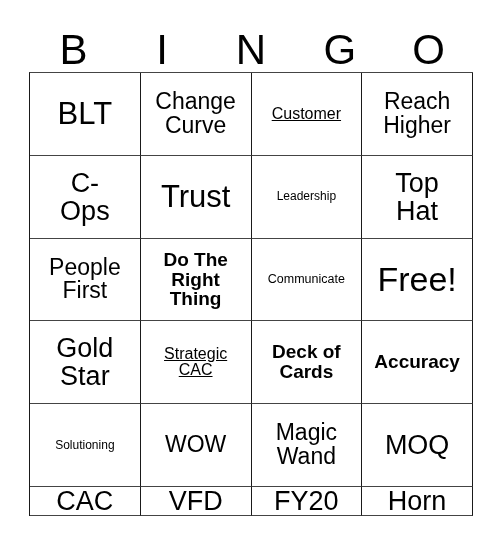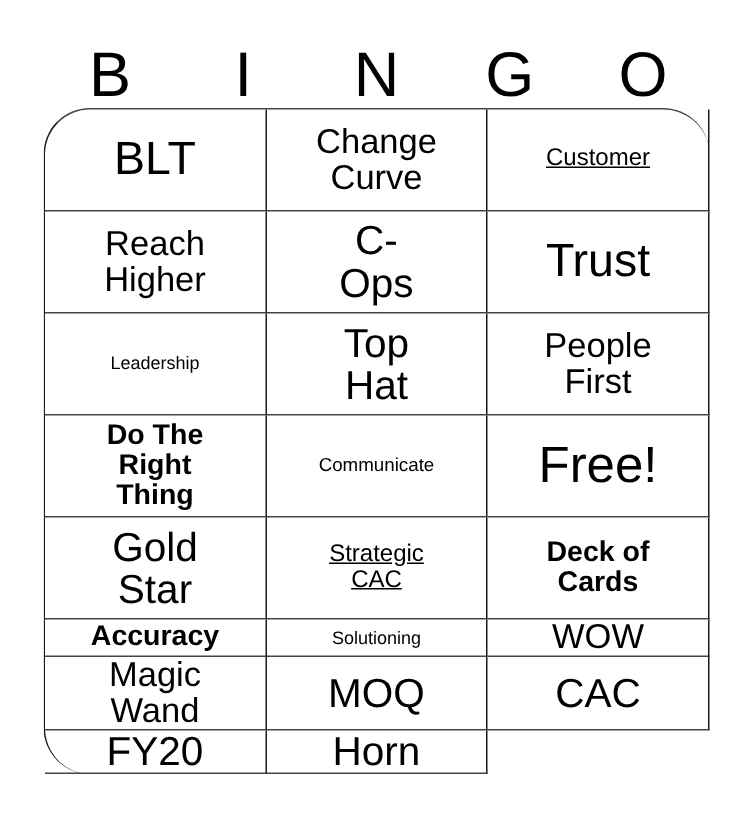--- a/index.html
+++ b/index.html
@@ -44,23 +44,22 @@
   #grid {
     position: absolute;
     left: 29px;
     top: 72px;
     width: 444px;
     height: 444px;
     border-top: 1px solid #444444;
     border-left: 1px solid #1a1a1a;
     box-sizing: border-box;
     display: grid;
-    grid-template-columns: repeat(3, 1fr);
+    grid-template-columns: repeat(4, 1fr);
     grid-template-rows: repeat(5, 1fr);
-    border-radius: 31px;
   }
   .cell {
     border-right: 1px solid #1a1a1a;
     border-bottom: 1px solid #444444;
     box-sizing: border-box;
     display: flex;
     align-items: center;
     justify-content: center;
     text-align: center;
     overflow: hidden;
@@ -171,20 +170,23 @@
 Wand</span>
       </div>
 
     <div class="cell fs-lg">
         <span class="cell-text">MOQ</span>
       </div>
     <div class="cell fs-lg">
         <span class="cell-text">CAC</span>
       </div>
     <div class="cell fs-lg">
+        <span class="cell-text">VFD</span>
+      </div>
+    <div class="cell fs-lg">
         <span class="cell-text">FY20</span>
       </div>
     <div class="cell fs-lg">
         <span class="cell-text">Horn</span>
       </div>
 
   </div>
 </div>
 
 </body></html>

